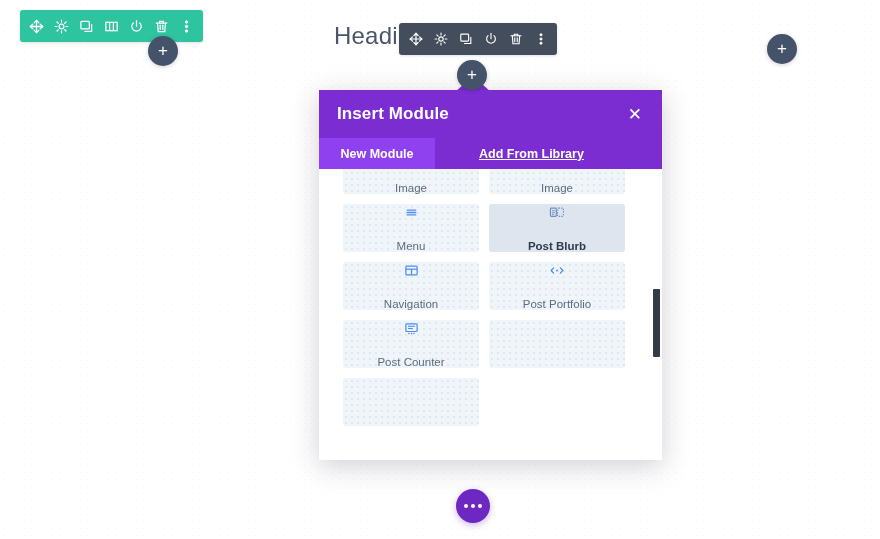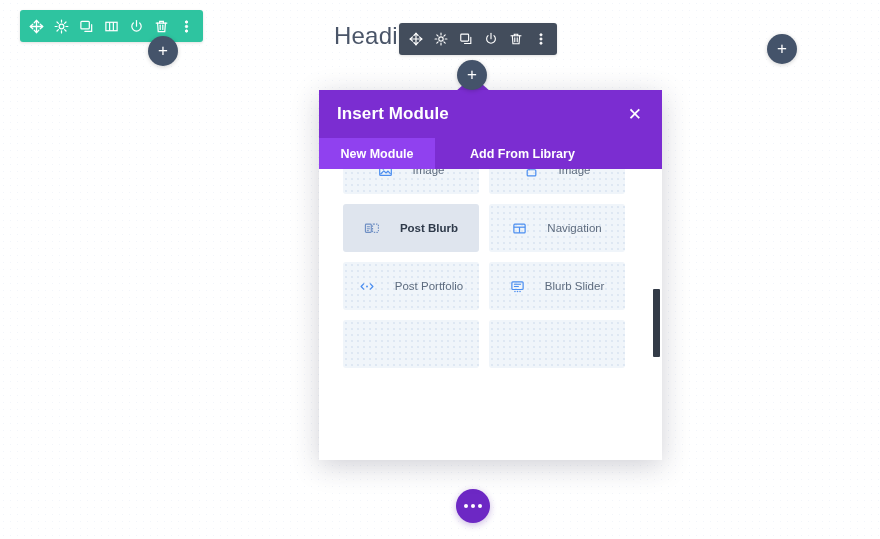--- a/index.html
+++ b/index.html
@@ -148,21 +148,21 @@
   .modal-tab {
     flex: 0 0 116px;
     display: flex;
     align-items: center;
     justify-content: center;
     color: #ffffff;
     font-size: 12.5px;
     font-weight: 700;
     cursor: pointer;
   }
-  .modal-tab.library { flex: 1 1 auto; justify-content: flex-start; padding-left: 35px; }
+  .modal-tab.library { flex: 1 1 auto; justify-content: flex-start; padding-left: 44px; text-decoration: underline; }
   .modal-tab.active { background: #9041ef; }
 
   
   .modal-body {
     position: relative;
     flex: 1 1 auto;
     overflow: hidden;
     background: #ffffff;
   }
   .module-grid {
@@ -174,21 +174,21 @@
     display: flex;
     flex-wrap: wrap;
     gap: 10px 10px;
   }
   .module-tile {
     width: 136px;
     height: 48px;
     background: #f0f5fa;
     border-radius: 3px;
     display: flex;
-    flex-direction: row;
+    flex-direction: column;
     align-items: center;
     justify-content: center;
     gap: 20px;
     cursor: pointer;
     position: relative;
     background-image: radial-gradient(#dde7f2 0.7px, transparent 0.8px);
     background-size: 6px 6px;
   }
   .module-tile.hovered { background-color: #dfe5ee; background-image: none; }
   .module-tile .m-icon {
@@ -423,20 +423,30 @@
         </div>
         <div class="module-tile">
           <div class="m-icon">
             <svg width="15" height="15" viewBox="0 0 16 16" fill="none" stroke="currentColor" stroke-width="1.3">
               <rect x="3.4" y="7.2" width="9.2" height="6.6" rx="1"></rect>
               <path d="M5.5 7.2 L5.5 5.1 A2.5 2.5 0 0 1 10.5 5.1" stroke-linecap="round"></path>
             </svg>
           </div>
           <div class="m-label">Image</div>
         </div>
+        <div class="module-tile">
+          <div class="m-icon">
+            <svg width="15" height="15" viewBox="0 0 16 16" fill="none" stroke="currentColor" stroke-width="1.4" stroke-linecap="round">
+              <line x1="3.4" y1="5.4" x2="12.6" y2="5.4"></line>
+              <line x1="3.4" y1="8" x2="12.6" y2="8"></line>
+              <line x1="3.4" y1="10.6" x2="12.6" y2="10.6"></line>
+            </svg>
+          </div>
+          <div class="m-label">Menu</div>
+        </div>
         <div class="module-tile hovered">
           <div class="m-icon">
             <svg width="16" height="15" viewBox="0 0 18 16" fill="none" stroke="currentColor" stroke-width="1.3">
               <rect x="1.6" y="3" width="6.6" height="9.4" rx="1"></rect>
               <rect x="9.6" y="3" width="6.6" height="9.4" rx="1" stroke-dasharray="1.6 1.3"></rect>
               <line x1="3.2" y1="6" x2="6.6" y2="6" stroke-width="1.1"></line>
               <line x1="3.2" y1="8.3" x2="6.6" y2="8.3" stroke-width="1.1"></line>
               <line x1="3.2" y1="10.4" x2="5.4" y2="10.4" stroke-width="1.1"></line>
             </svg>
           </div>
@@ -466,21 +476,21 @@
           <div class="m-icon">
             <svg width="15" height="15" viewBox="0 0 16 16" fill="none" stroke="currentColor" stroke-width="1.3">
               <rect x="2" y="3" width="12" height="8.2" rx="1"></rect>
               <line x1="4.2" y1="5.6" x2="11.8" y2="5.6" stroke-width="1.15"></line>
               <line x1="4.2" y1="8" x2="9.4" y2="8" stroke-width="1.15"></line>
               <circle cx="5.3" cy="13.3" r="0.85" fill="currentColor" stroke="none"></circle>
               <circle cx="8" cy="13.3" r="0.85" fill="currentColor" stroke="none"></circle>
               <circle cx="10.7" cy="13.3" r="0.85" fill="currentColor" stroke="none"></circle>
             </svg>
           </div>
-          <div class="m-label">Blurb Slider</div>
+          <div class="m-label">Post Counter</div>
         </div>
         <div class="module-tile">
           <div class="m-icon"></div>
           <div class="m-label"></div>
         </div>
         <div class="module-tile">
           <div class="m-icon"></div>
           <div class="m-label"></div>
         </div>
       </div>

